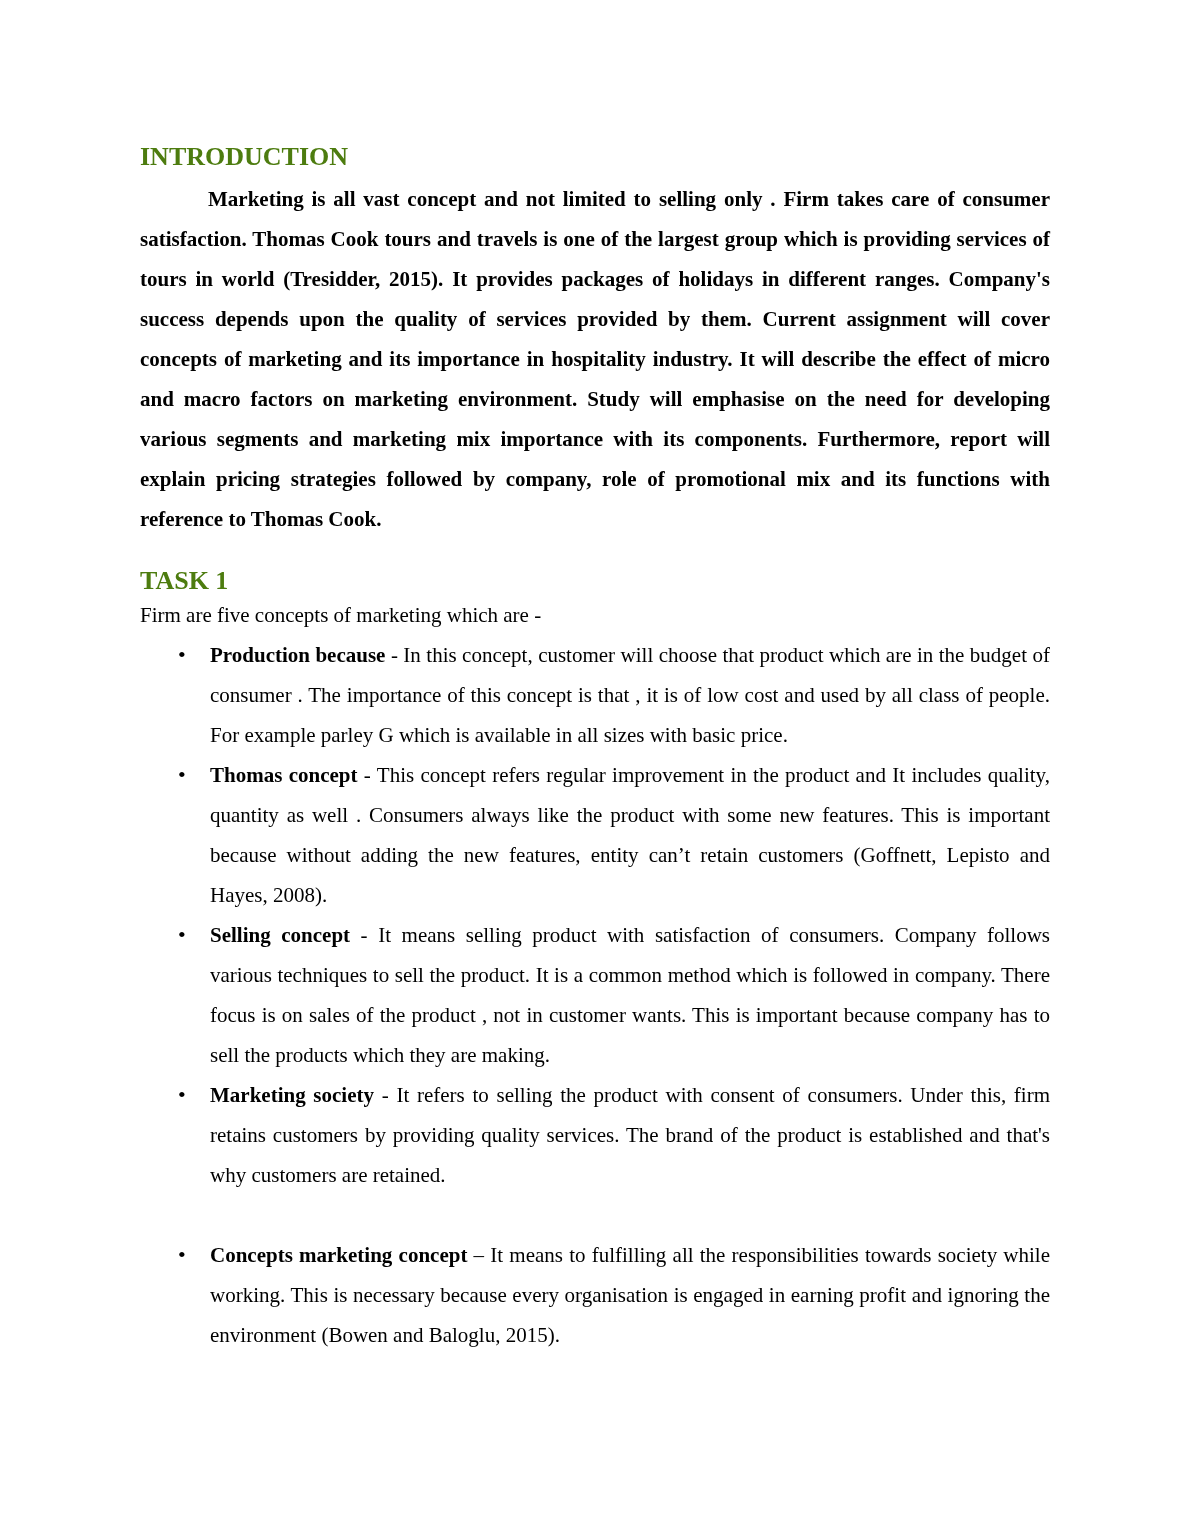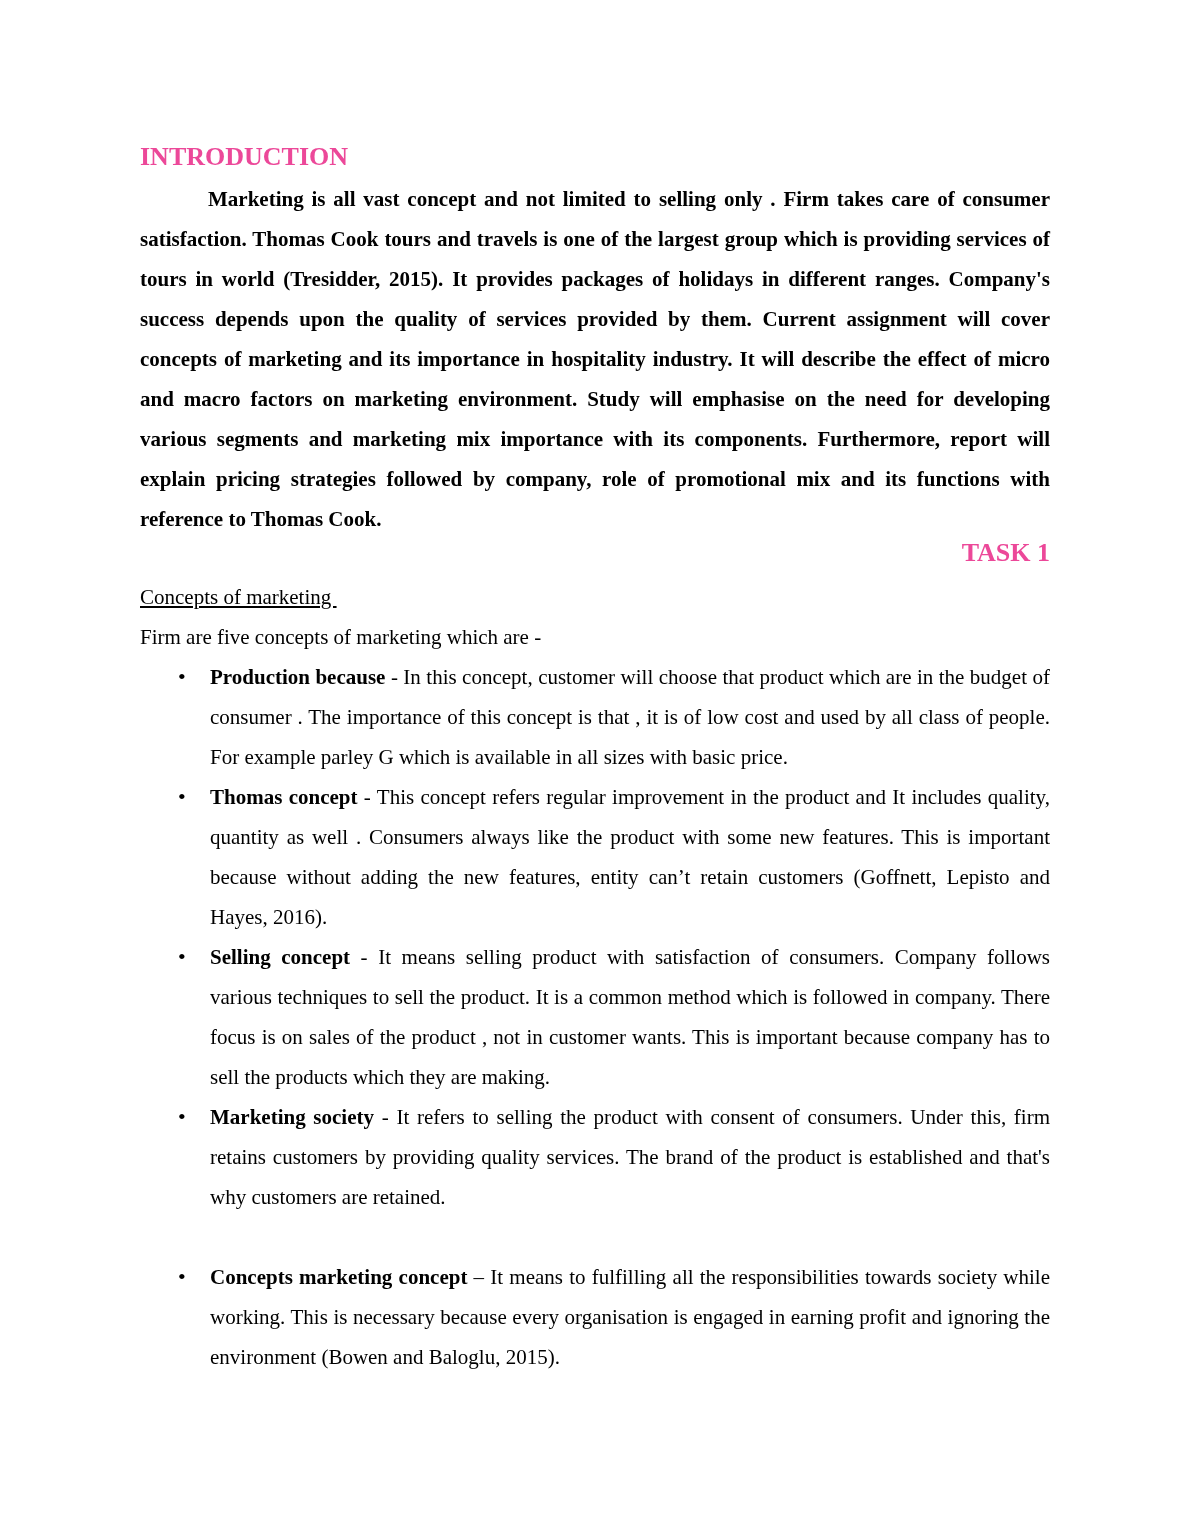--- a/index.html
+++ b/index.html
@@ -18,30 +18,30 @@
     line-height: 40px;
     color: #000000;
     overflow: hidden;
   }
   h1.doc-heading {
     font-family: "Liberation Serif", serif;
     font-size: 26px;
     line-height: 28px;
     margin: 0;
     font-weight: bold;
-    color: #ec4899;
+    color: #4d7c0f;
   }
   .body-par {
     margin: 8px 0 0 0;
     text-indent: 68px;
     text-align: justify;
     font-weight: bold;
   }
   h1.task-heading {
-    text-align: right;
+    margin-top: 28px;
   }
   .subheading {
     margin-top: 10px;
   }
   .underline {
     text-decoration: underline;
   }
   ul.concepts {
     list-style: none;
     margin: 0;
@@ -69,34 +69,31 @@
 <body>
 
 <div class="page">
 
   <h1 class="doc-heading">INTRODUCTION</h1>
 
   <p class="body-par">Marketing is all vast concept and not limited to selling only . Firm takes care of consumer satisfaction. Thomas Cook  tours and travels  is one of the largest group which is providing services of tours in world (Tresidder, 2015). It provides packages of holidays in different ranges. Company's success depends upon the quality of services provided by them. Current assignment will cover concepts of marketing and its importance in hospitality industry. It will describe the effect of micro and macro factors on marketing environment. Study will emphasise on the need for developing various segments and marketing mix importance with its components. Furthermore, report will explain pricing strategies followed by company, role of promotional mix and its functions with reference to Thomas Cook.</p>
 
   <h1 class="doc-heading task-heading">TASK 1</h1>
 
-  <div class="subheading">
-    <span class="underline">Concepts of marketing&nbsp;</span>
-  </div>
 
   <div class="lead">Firm are five concepts of marketing which are -</div>
 
   <ul class="concepts">
 
     <li>
       <span class="bullet">•</span><span class="term">Production because</span><span> - In this concept, customer will choose that  product which are in the budget of consumer . The importance of this concept is that , it is of  low cost and used by all class of people. For example parley G which is  available in all sizes with basic price.</span>
     </li>
 
     <li>
-      <span class="bullet">•</span><span class="term">Thomas concept</span><span> - This concept refers regular improvement in the product and It includes quality, quantity as well . Consumers always like the product with some new features. This is important because without adding the new features, entity can’t retain customers (Goffnett, Lepisto and Hayes, 2016).</span>
+      <span class="bullet">•</span><span class="term">Thomas concept</span><span> - This concept refers regular improvement in the product and It includes quality, quantity as well . Consumers always like the product with some new features. This is important because without adding the new features, entity can’t retain customers (Goffnett, Lepisto and Hayes, 2008).</span>
     </li>
 
     <li>
       <span class="bullet">•</span><span class="term">Selling concept</span><span> - It means selling product with satisfaction of consumers. Company follows various techniques to sell the product. It is a common method which is followed in company. There focus is on sales of the product , not in customer wants. This is important because company has to sell the products which they are making.</span>
     </li>
 
     <li>
       <span class="bullet">•</span><span class="term">Marketing society</span><span> - It refers to selling the product with consent of consumers. Under this, firm retains customers by providing quality services. The brand of the product  is established and that's why customers are retained.</span>
     </li>
 

